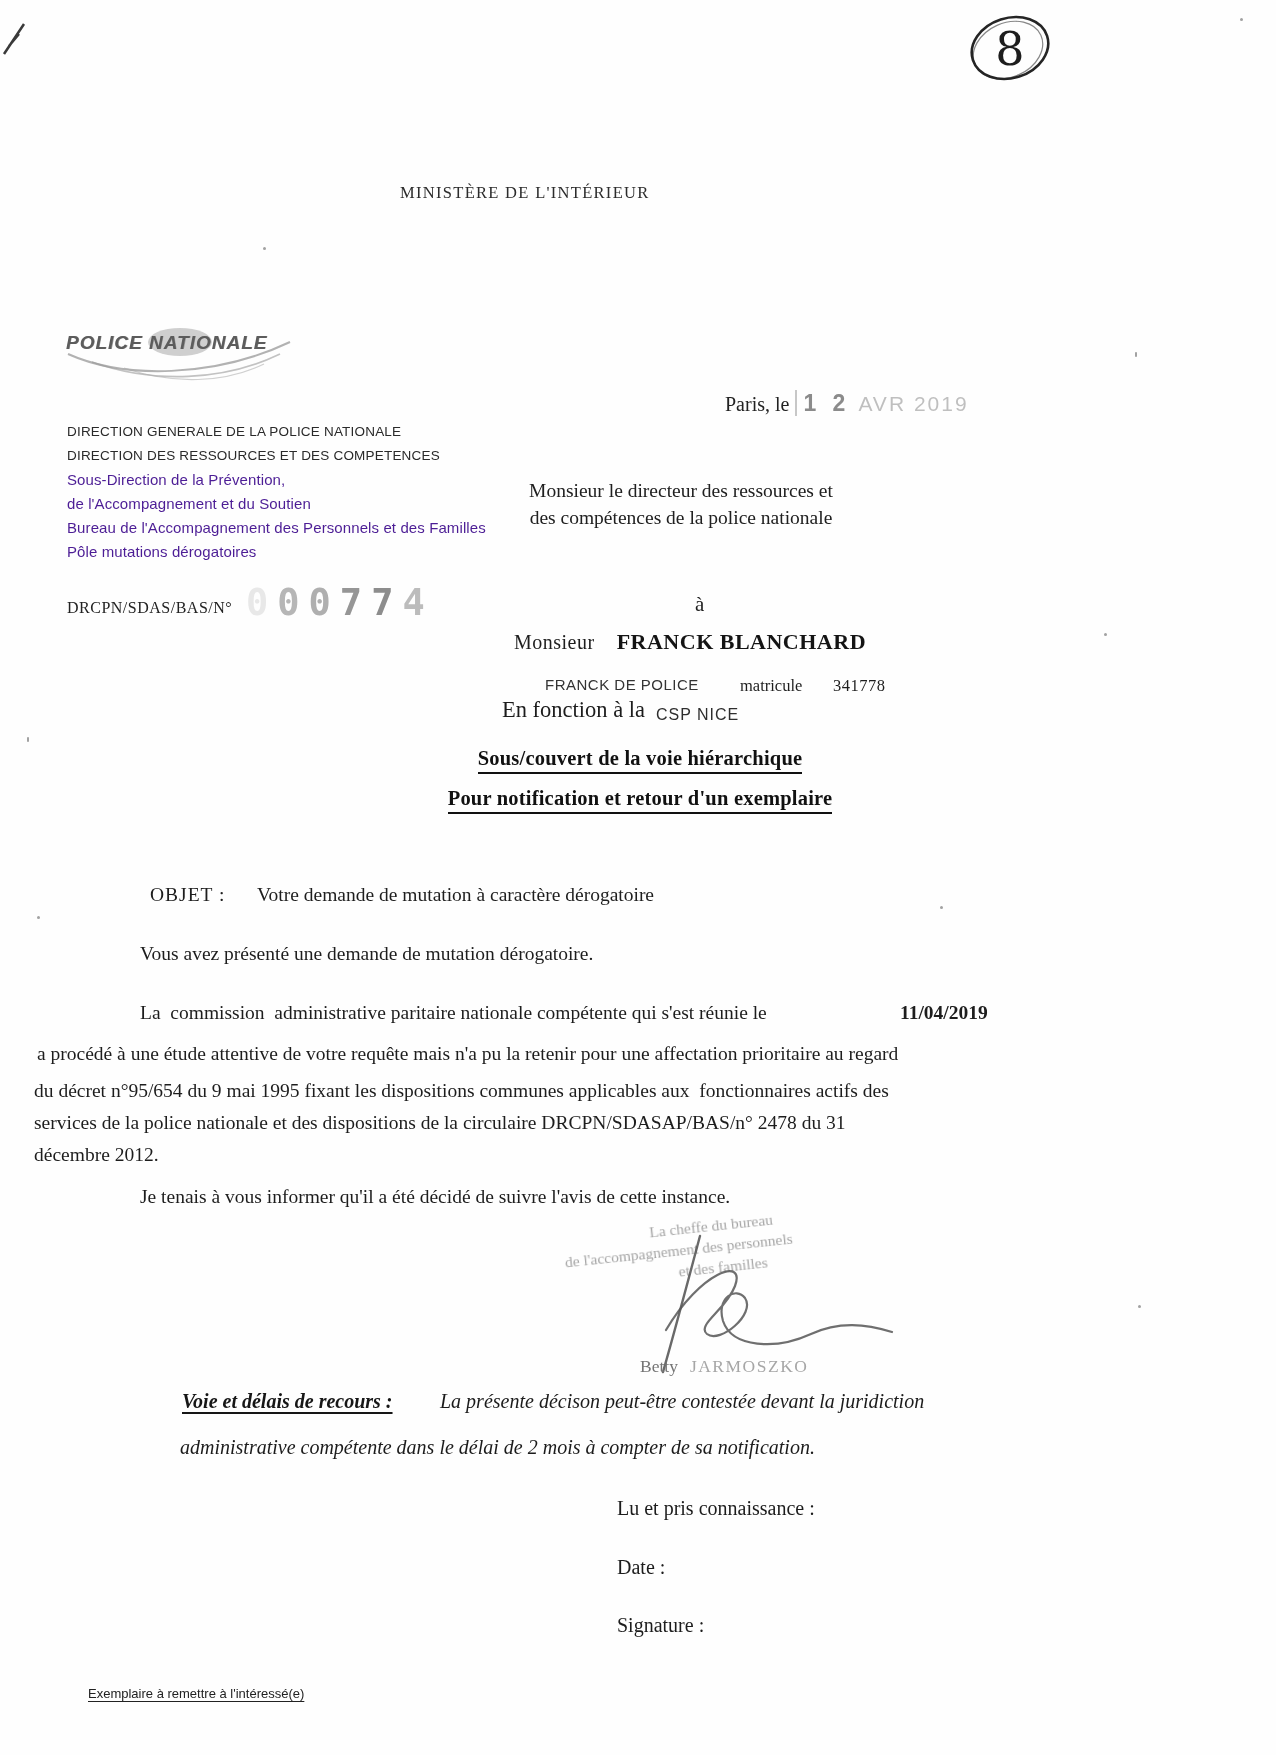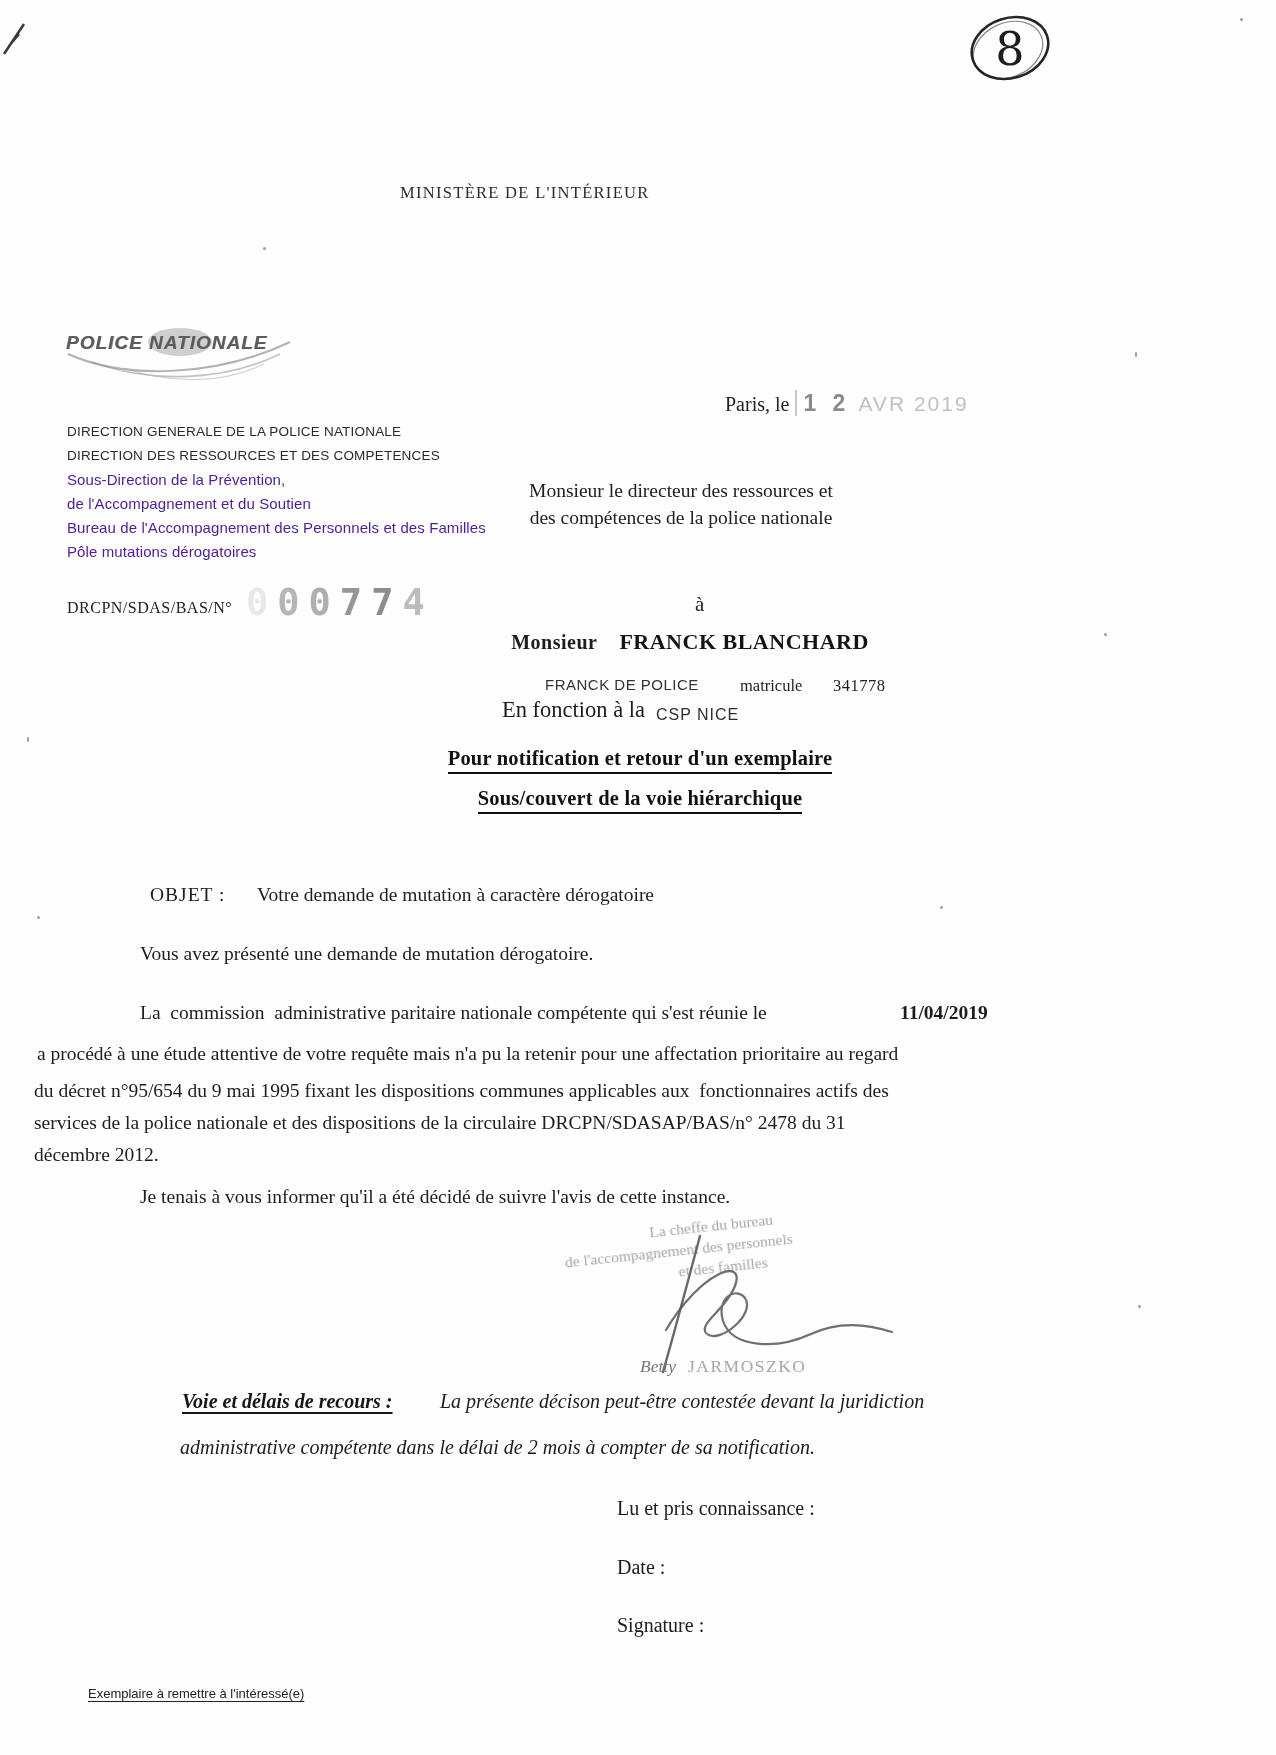--- a/index.html
+++ b/index.html
@@ -51,21 +51,21 @@
       color:#6b6b6b;opacity:.78;letter-spacing:5px;border-left:2px solid rgba(100,100,100,.45);
       padding-left:6px;margin-left:6px;filter:blur(.35px);}
   .date-stamp-rest{font-family:"Liberation Sans",sans-serif;font-size:21px;color:#8d8d8d;
       opacity:.55;letter-spacing:2px;margin-left:8px;filter:blur(.5px);}
 
   
   .recipient{left:497px;top:477px;width:368px;text-align:center;font-size:19.5px;
              line-height:27px;color:#202020;}
   .to-a{left:695px;top:592px;font-size:21px;}
   .name-row{left:440px;top:629px;width:500px;text-align:center;}
-  .honorific{font-size:20px;letter-spacing:.5px;font-weight:bold;}
+  .honorific{font-size:20px;letter-spacing:.5px;}
   .addr-name{font-weight:bold;font-size:22px;letter-spacing:.5px;margin-left:18px;color:#141414;}
   .rank{left:545px;top:676px;font-family:"Liberation Sans",sans-serif;font-size:15px;
         letter-spacing:.5px;color:#333;}
   .matricule-label{left:740px;top:676px;font-size:16.5px;}
   .matricule-num{left:833px;top:676px;font-size:16.5px;letter-spacing:.5px;}
   .fonction{left:466px;top:697px;font-size:22.5px;color:#1c1c1c;margin-left:36px;}
   .fonction-val{left:656px;top:706px;font-family:"Liberation Sans",sans-serif;font-size:16px;
                 letter-spacing:1px;color:#2e2e2e;}
 
   
@@ -80,21 +80,21 @@
   .bodyline{font-size:19.5px;color:#1d1d1d;}
   .capdate{font-weight:bold;}
 
   
   .stamp-block{left:556px;top:1212px;width:370px;transform:rotate(-6deg);color:#9b9b9b;
      font-size:15.5px;filter:blur(.3px);opacity:.9;line-height:21px;}
   .stamp-block .s1{margin-left:95px;}
   .stamp-block .s2{margin-left:8px;}
   .stamp-block .s3{margin-left:120px;}
   .sig-name{left:640px;top:1356px;filter:blur(.25px);}
-  .sig-first{font-size:17.5px;color:#757575;font-style:italic;}
+  .sig-first{font-size:17.5px;color:#757575;}
   .sig-last{font-size:17.5px;color:#979797;letter-spacing:1.5px;margin-left:8px;opacity:.85;}
 
   
   .recours-label{left:182px;top:1390px;font-style:italic;font-weight:bold;font-size:20px;
       text-decoration:underline;text-underline-offset:4px;color:#161616;}
   .recours-t1{left:440px;top:1390px;font-style:italic;font-size:20px;color:#1b1b1b;}
   .recours-t2{left:180px;top:1436px;font-style:italic;font-size:20px;color:#1b1b1b;}
 
   
   .closing{font-size:20px;color:#1c1c1c;}
@@ -159,22 +159,22 @@
     <span class="addr-name">FRANCK BLANCHARD</span>
   </div>
 
   <div class="abs rank">FRANCK DE POLICE</div>
   <div class="abs matricule-label">matricule</div>
   <div class="abs matricule-num">341778</div>
   <div class="abs fonction">En fonction à la</div>
   <div class="abs fonction-val">CSP NICE</div>
 
   <div class="abs routing">
+    <div><span>Sous/couvert de la voie hiérarchique</span></div>
     <div><span>Pour notification et retour d'un exemplaire</span></div>
-    <div><span>Sous/couvert de la voie hiérarchique</span></div>
   </div>
 
   <div class="abs objet-label">OBJET :</div>
   <div class="abs objet-text">Votre demande de mutation à caractère dérogatoire</div>
 
   <div class="abs bodyline pre" style="left:140px;top:943px;">Vous avez présenté une demande de mutation dérogatoire.</div>
 
   <div class="abs bodyline pre" style="left:140px;top:1002px;">La  commission  administrative paritaire nationale compétente qui s'est réunie le</div>
   <div class="abs bodyline capdate" style="left:900px;top:1002px;">11/04/2019</div>
   <div class="abs bodyline pre" style="left:37px;top:1043px;">a procédé à une étude attentive de votre requête mais n'a pu la retenir pour une affectation prioritaire au regard</div>

